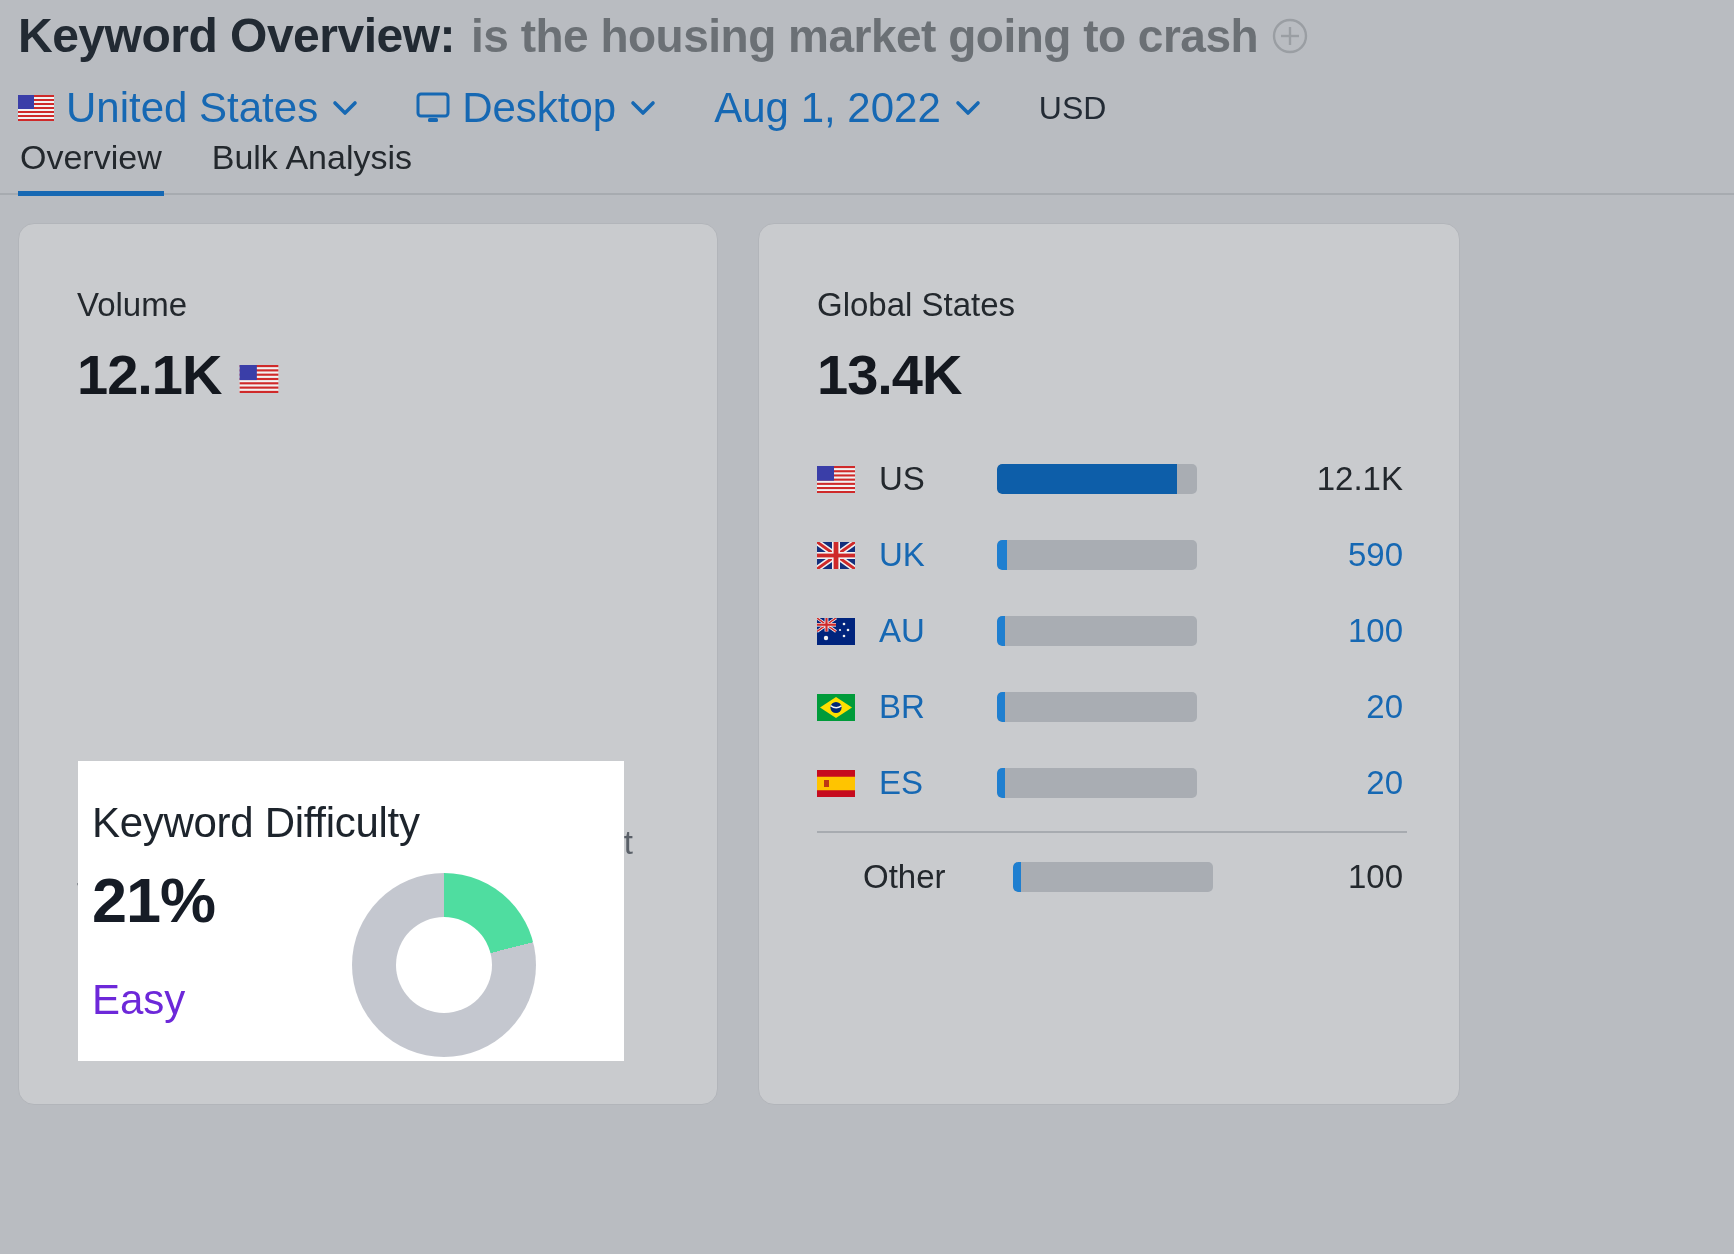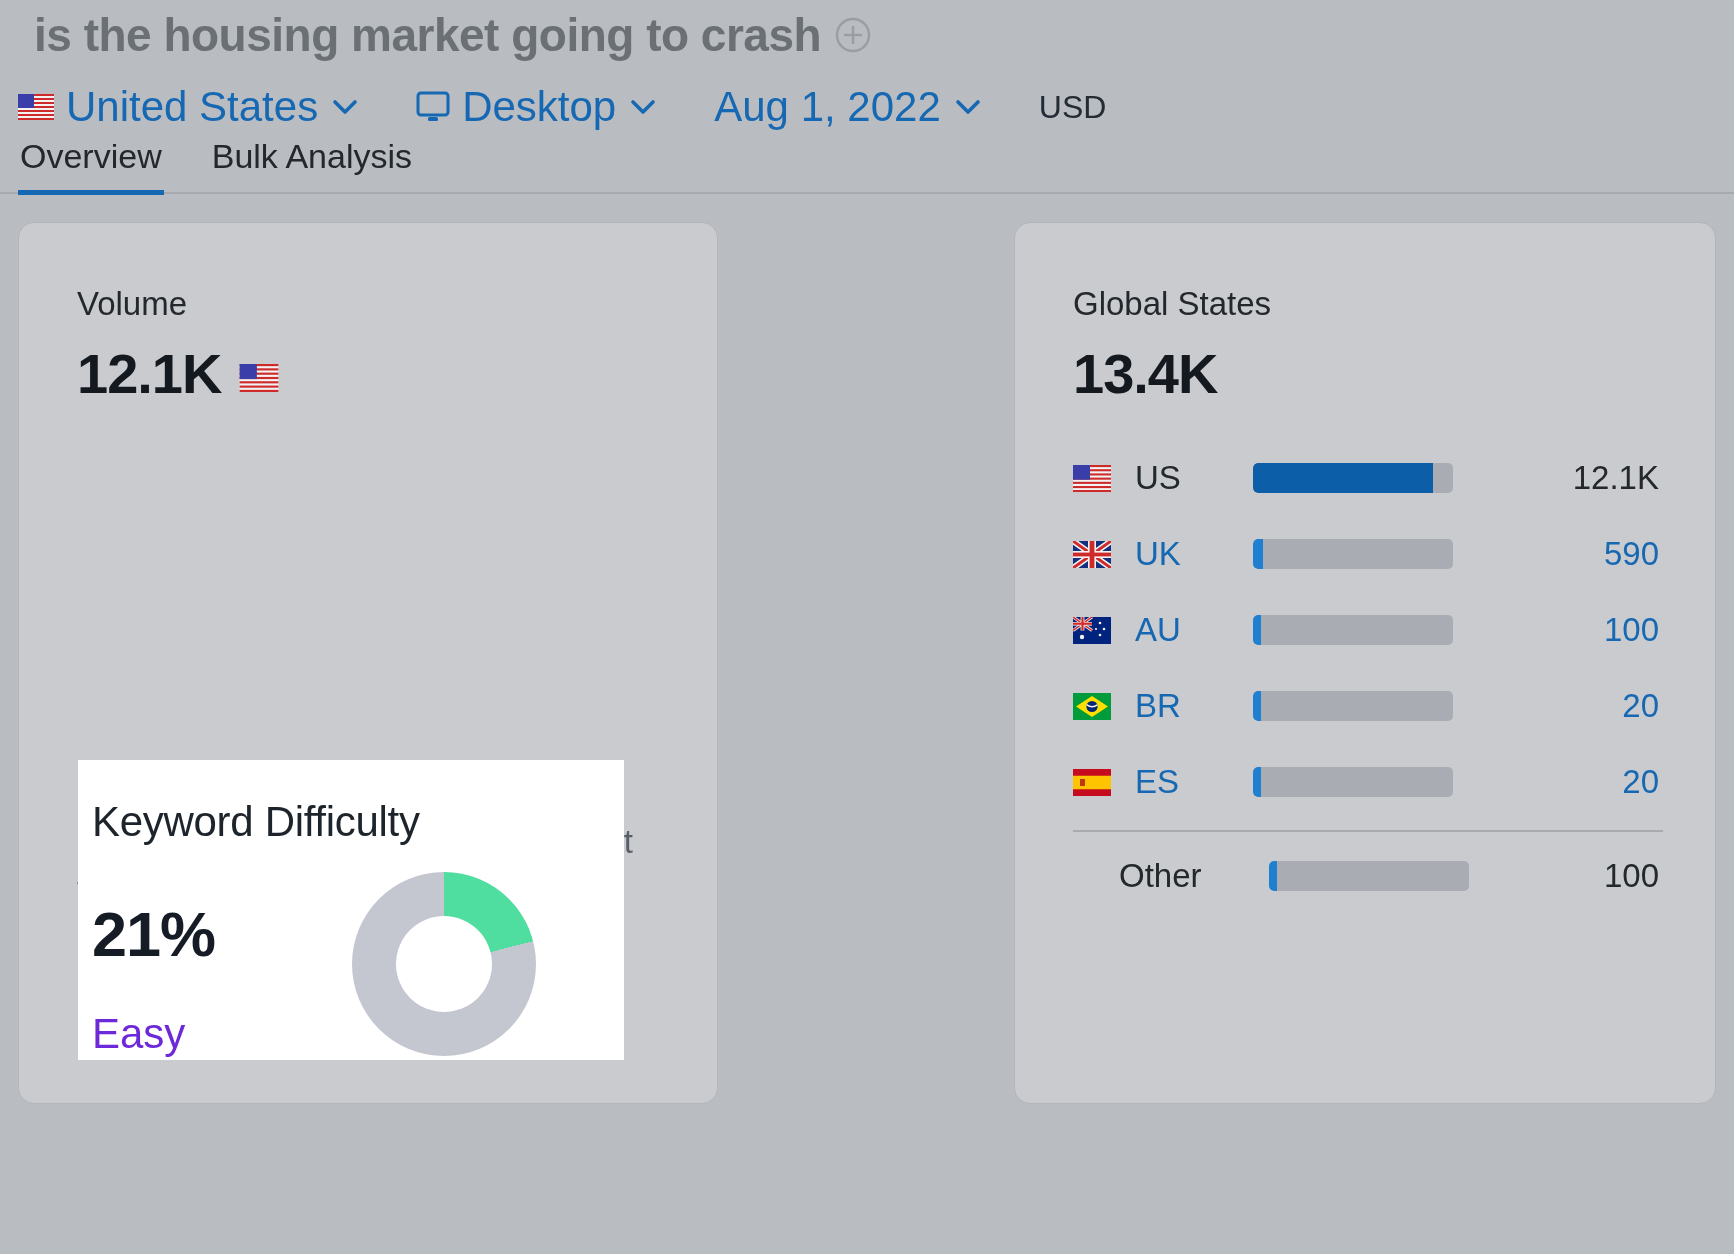--- a/index.html
+++ b/index.html
@@ -97,21 +97,20 @@
     left: 0; right: 0; bottom: -3px;
     height: 5px;
     background: #1668b3;
   }
 
   
   .cards {
     display: flex;
     padding: 28px 18px 0 18px;
     gap: 40px;
-    justify-content: space-between;
   }
   .card {
     background: #c9cbce;
     border: 1px solid #b2b5ba;
     border-radius: 16px;
     position: relative;
   }
   .card-volume {
     width: 698px;
     height: 880px;
@@ -165,21 +164,21 @@
     font-size: 42px;
     color: #1d242c;
     padding: 38px 0 0 14px;
     letter-spacing: -0.3px;
   }
   .kd-body {
     display: flex;
     align-items: flex-start;
     padding: 22px 0 0 14px;
   }
-  .kd-left { width: 250px; margin-top: 35px; }
+  .kd-left { width: 250px; }
   .kd-pct {
     font-size: 63px;
     font-weight: bold;
     color: #161c26;
     line-height: 1;
     letter-spacing: -1px;
   }
   .kd-word {
     font-size: 42px;
     color: #6d28d9;
@@ -256,20 +255,21 @@
 
   
   .flag { display: inline-block; line-height: 0; }
 </style>
 </head>
 <body>
 
 <div class="header">
 
   <div class="title-row">
+    <span class="title-label">Keyword Overview:</span>
     <span class="title-keyword">is the housing market going to crash</span>
     <span class="plus-icon">
       <svg width="36" height="36" viewBox="0 0 36 36">
         <circle cx="18" cy="18" r="16" fill="none" stroke="#9a9ea3" stroke-width="2.4"></circle>
         <line x1="18" y1="9" x2="18" y2="27" stroke="#9a9ea3" stroke-width="2.4"></line>
         <line x1="9" y1="18" x2="27" y2="18" stroke="#9a9ea3" stroke-width="2.4"></line>
       </svg>
     </span>
   </div>
 

